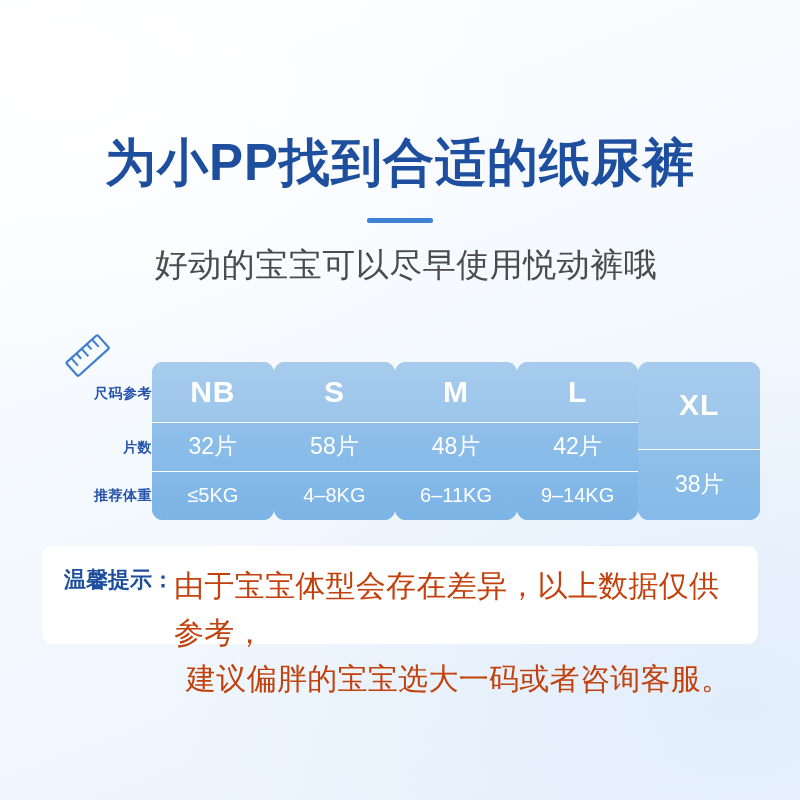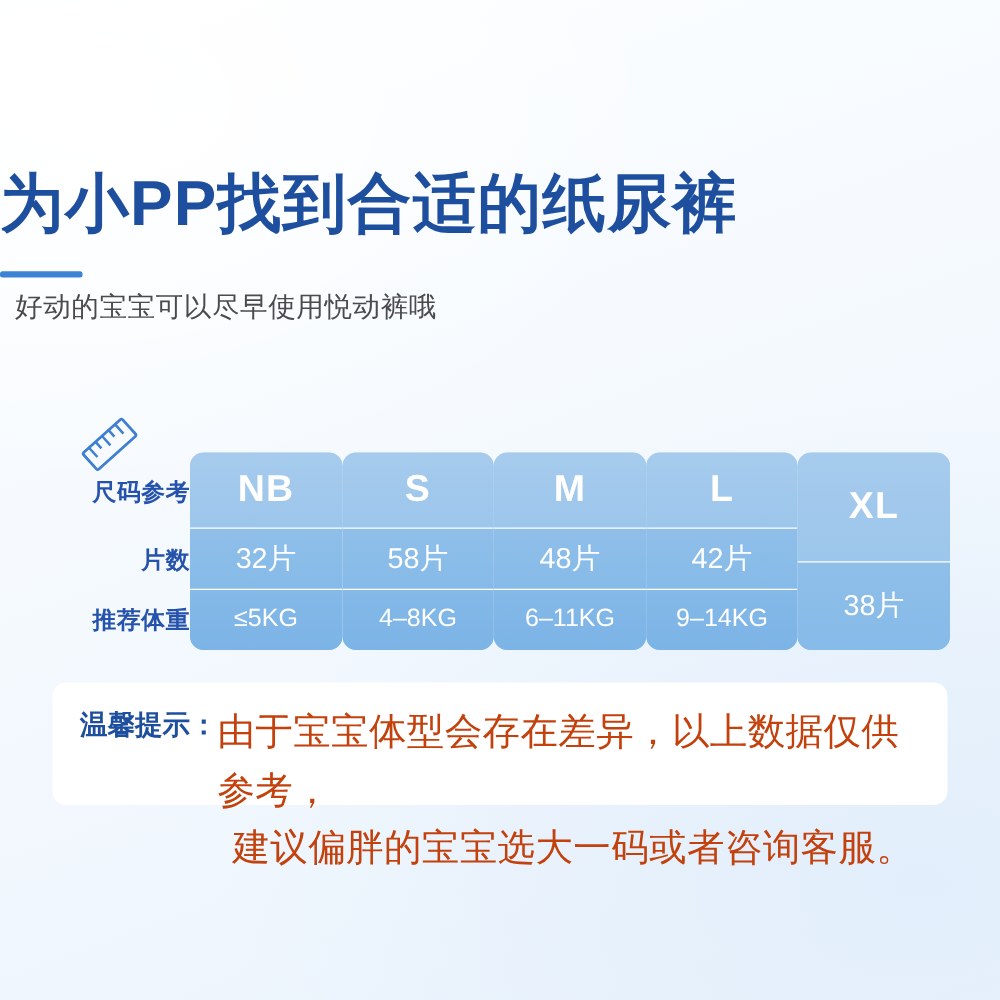--- a/index.html
+++ b/index.html
@@ -23,21 +23,21 @@
       radial-gradient(ellipse 800px 520px at 8% 10%, #ffffff 0%, rgba(255,255,255,0) 60%),
       linear-gradient(160deg, #fdfeff 0%, #f4f9fe 48%, #eaf3fc 100%);
   }
 
   
   .header {
     position: absolute;
     left: 0;
     top: 134px;
     width: 800px;
-    text-align: left;
+    text-align: center;
   }
   .title {
     font-size: 51px;
     font-weight: bold;
     color: #1e4f9e;
     letter-spacing: 1px;
     line-height: 1.12;
     white-space: nowrap;
   }
   .divider-wrap {
@@ -45,22 +45,22 @@
     height: 6px;
   }
   .divider {
     display: inline-block;
     width: 66px;
     height: 5px;
     border-radius: 2px;
     background: #3c83d4;
   }
   .subtitle {
-    margin-top: 16px;
-    font-size: 22px;
+    margin-top: 28px;
+    font-size: 33px;
     color: #4b4b4d;
     letter-spacing: 0.5px;
     white-space: nowrap;
     padding-left: 12px;
   }
 
   
   .ruler-icon {
     position: absolute;
     left: 58px;
@@ -84,21 +84,21 @@
     display: flex;
     flex-direction: column;
     padding-top: 2px;
     box-sizing: border-box;
   }
   .row-label {
     flex: 1;
     display: flex;
     align-items: center;
     justify-content: flex-end;
-    font-size: 19px;
+    font-size: 14px;
     font-weight: bold;
     color: #2552ab;
     letter-spacing: 0.5px;
     white-space: nowrap;
   }
   .row-label.r1 { flex: 1.18; }
   .row-label.r2 { flex: 0.95; }
   .row-label.r3 { flex: 0.95; }
 
   .cols {

